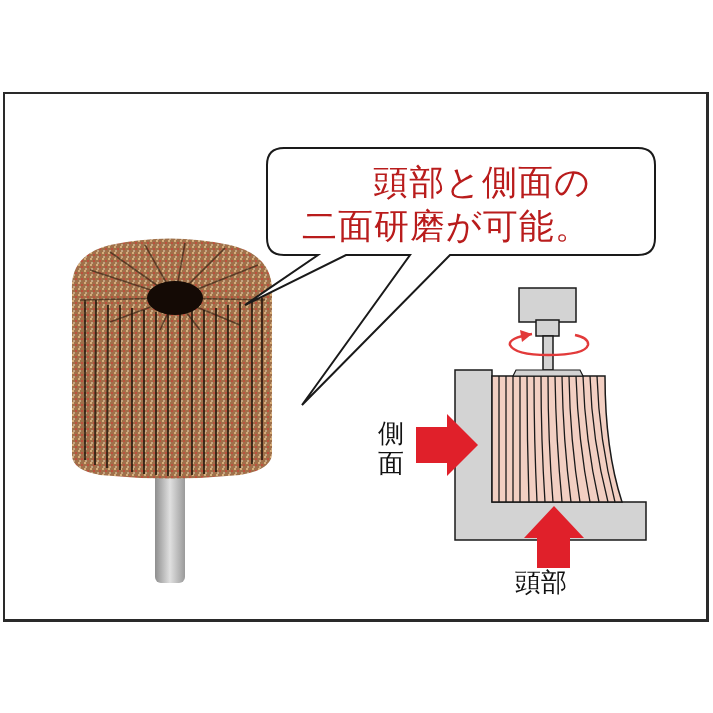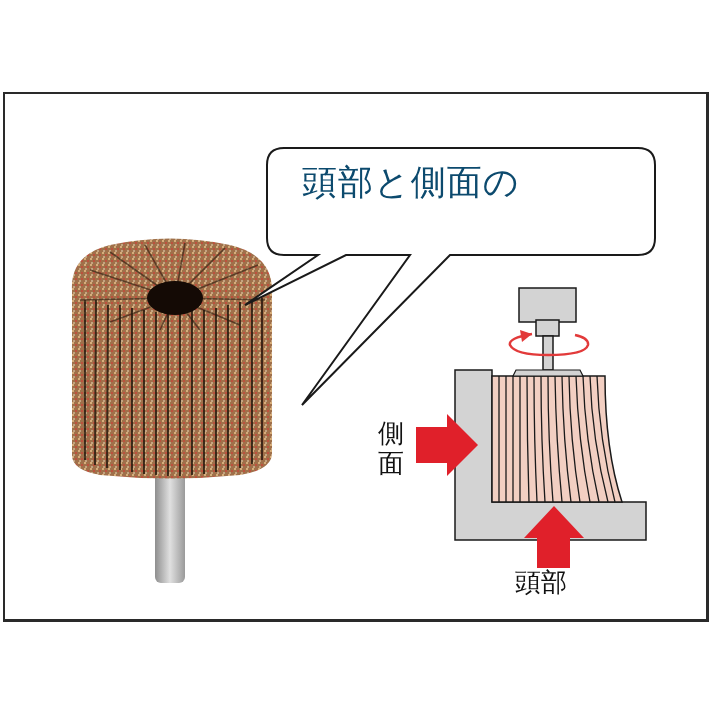--- a/index.html
+++ b/index.html
@@ -1,19 +1,19 @@
 <!DOCTYPE html>
 <html><head>
 <meta charset="utf-8">
 <style>
   html, body { margin:0; padding:0; background:#ffffff; }
   body { width:713px; height:713px; position:relative; overflow:hidden; font-family:"DejaVu Sans", sans-serif; }
   .frame { position:absolute; left:3px; top:92px; width:706px; height:530px; border:2px solid #2a2a2a; border-right-width:3px; border-bottom-width:3px; box-sizing:border-box; background:#fff; }
   svg { position:absolute; left:0; top:0; }
-  .bubble-text { position:absolute; left:302px; top:160px; font-size:35px; line-height:44px; color:#0c4a6e; letter-spacing:1px;text-align:right; }
+  .bubble-text { position:absolute; left:302px; top:160px; font-size:35px; line-height:44px; color:#b91c1c; letter-spacing:1px;text-align:right; }
   .label { position:absolute; color:#111; font-size:26px; line-height:30px; }
   .label-side { left:378px; top:418px; width:30px; }
   .label-head { left:515px; top:567px;text-align:center; }
 </style>
 </head>
 <body>
 
 <div class="frame"></div>
 
 <svg width="713" height="713" viewBox="0 0 713 713">
@@ -107,19 +107,20 @@
     </g>
 
     <path d="M416 427 L447 427 L447 414 L478 445 L447 476 L447 463 L416 463 Z" fill="#e0202a"></path>
 
     <path d="M537 568 L537 538 L524 538 L554 506 L584 538 L570 538 L570 568 Z" fill="#e0202a"></path>
   </g>
 </svg>
 
 <div class="bubble-text">
   <div>頭部と側面の</div>
+  <div>二面研磨が可能。</div>
 </div>
 
 <div class="label label-side">
   <div>側</div>
   <div>面</div>
 </div>
 <div class="label label-head">頭部</div>
 
 </body></html>

